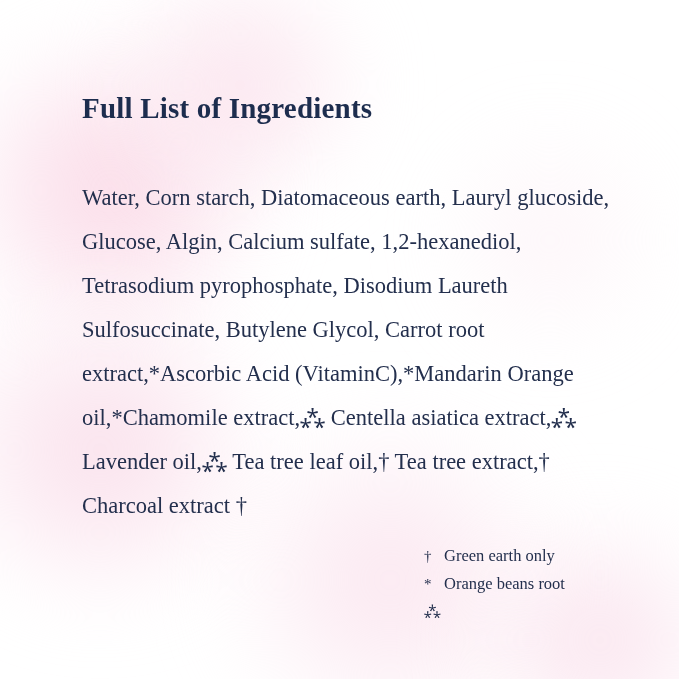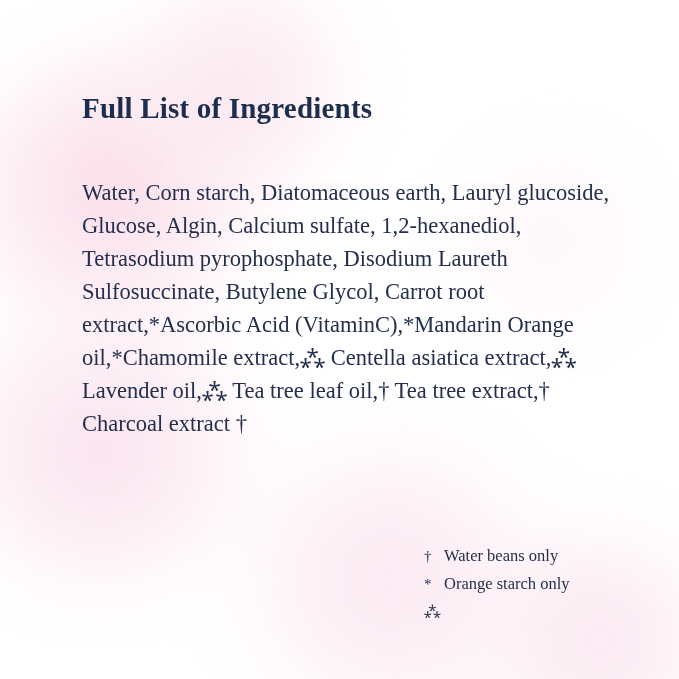--- a/index.html
+++ b/index.html
@@ -82,21 +82,21 @@
     color: #1d2d4e;
     letter-spacing: 0.2px;
     font-family: "Liberation Serif", serif;
   }
   .body-text {
     position: absolute;
     left: 82px;
     top: 176px;
     width: 530px;
     font-size: 22.5px;
-    line-height: 33px;
+    line-height: 44px;
     color: #232f4d;
     font-family: "Liberation Serif", serif;
     text-align: left;
   }
   .footnotes {
     position: absolute;
     left: 424px;
     top: 542px;
     width: 230px;
     font-size: 16.5px;
@@ -133,25 +133,25 @@
 
   <div class="content">
 
     <div class="title">Full List of Ingredients</div>
 
     <div class="body-text">Water, Corn starch, Diatomaceous earth, Lauryl glucoside, Glucose, Algin, Calcium sulfate, 1,2-hexanediol, Tetrasodium pyrophosphate, Disodium Laureth Sulfosuccinate, Butylene Glycol, Carrot root extract,*Ascorbic Acid (VitaminC),*Mandarin Orange oil,*Chamomile extract,⁂ Centella asiatica extract,⁂ Lavender oil,⁂ Tea tree leaf oil,† Tea tree extract,† Charcoal extract †</div>
 
     <div class="footnotes">
       <div class="fn-row">
         <span class="fn-mark">†</span>
-        <span class="fn-label">Water beans only</span>
+        <span class="fn-label">Green earth only</span>
       </div>
       <div class="fn-row">
         <span class="fn-mark">*</span>
-        <span class="fn-label">Orange starch only</span>
+        <span class="fn-label">Orange beans root</span>
       </div>
       <div class="fn-row">
         <span class="fn-mark">⁂</span>
       </div>
     </div>
 
   </div>
 </div>
 
 </body></html>

